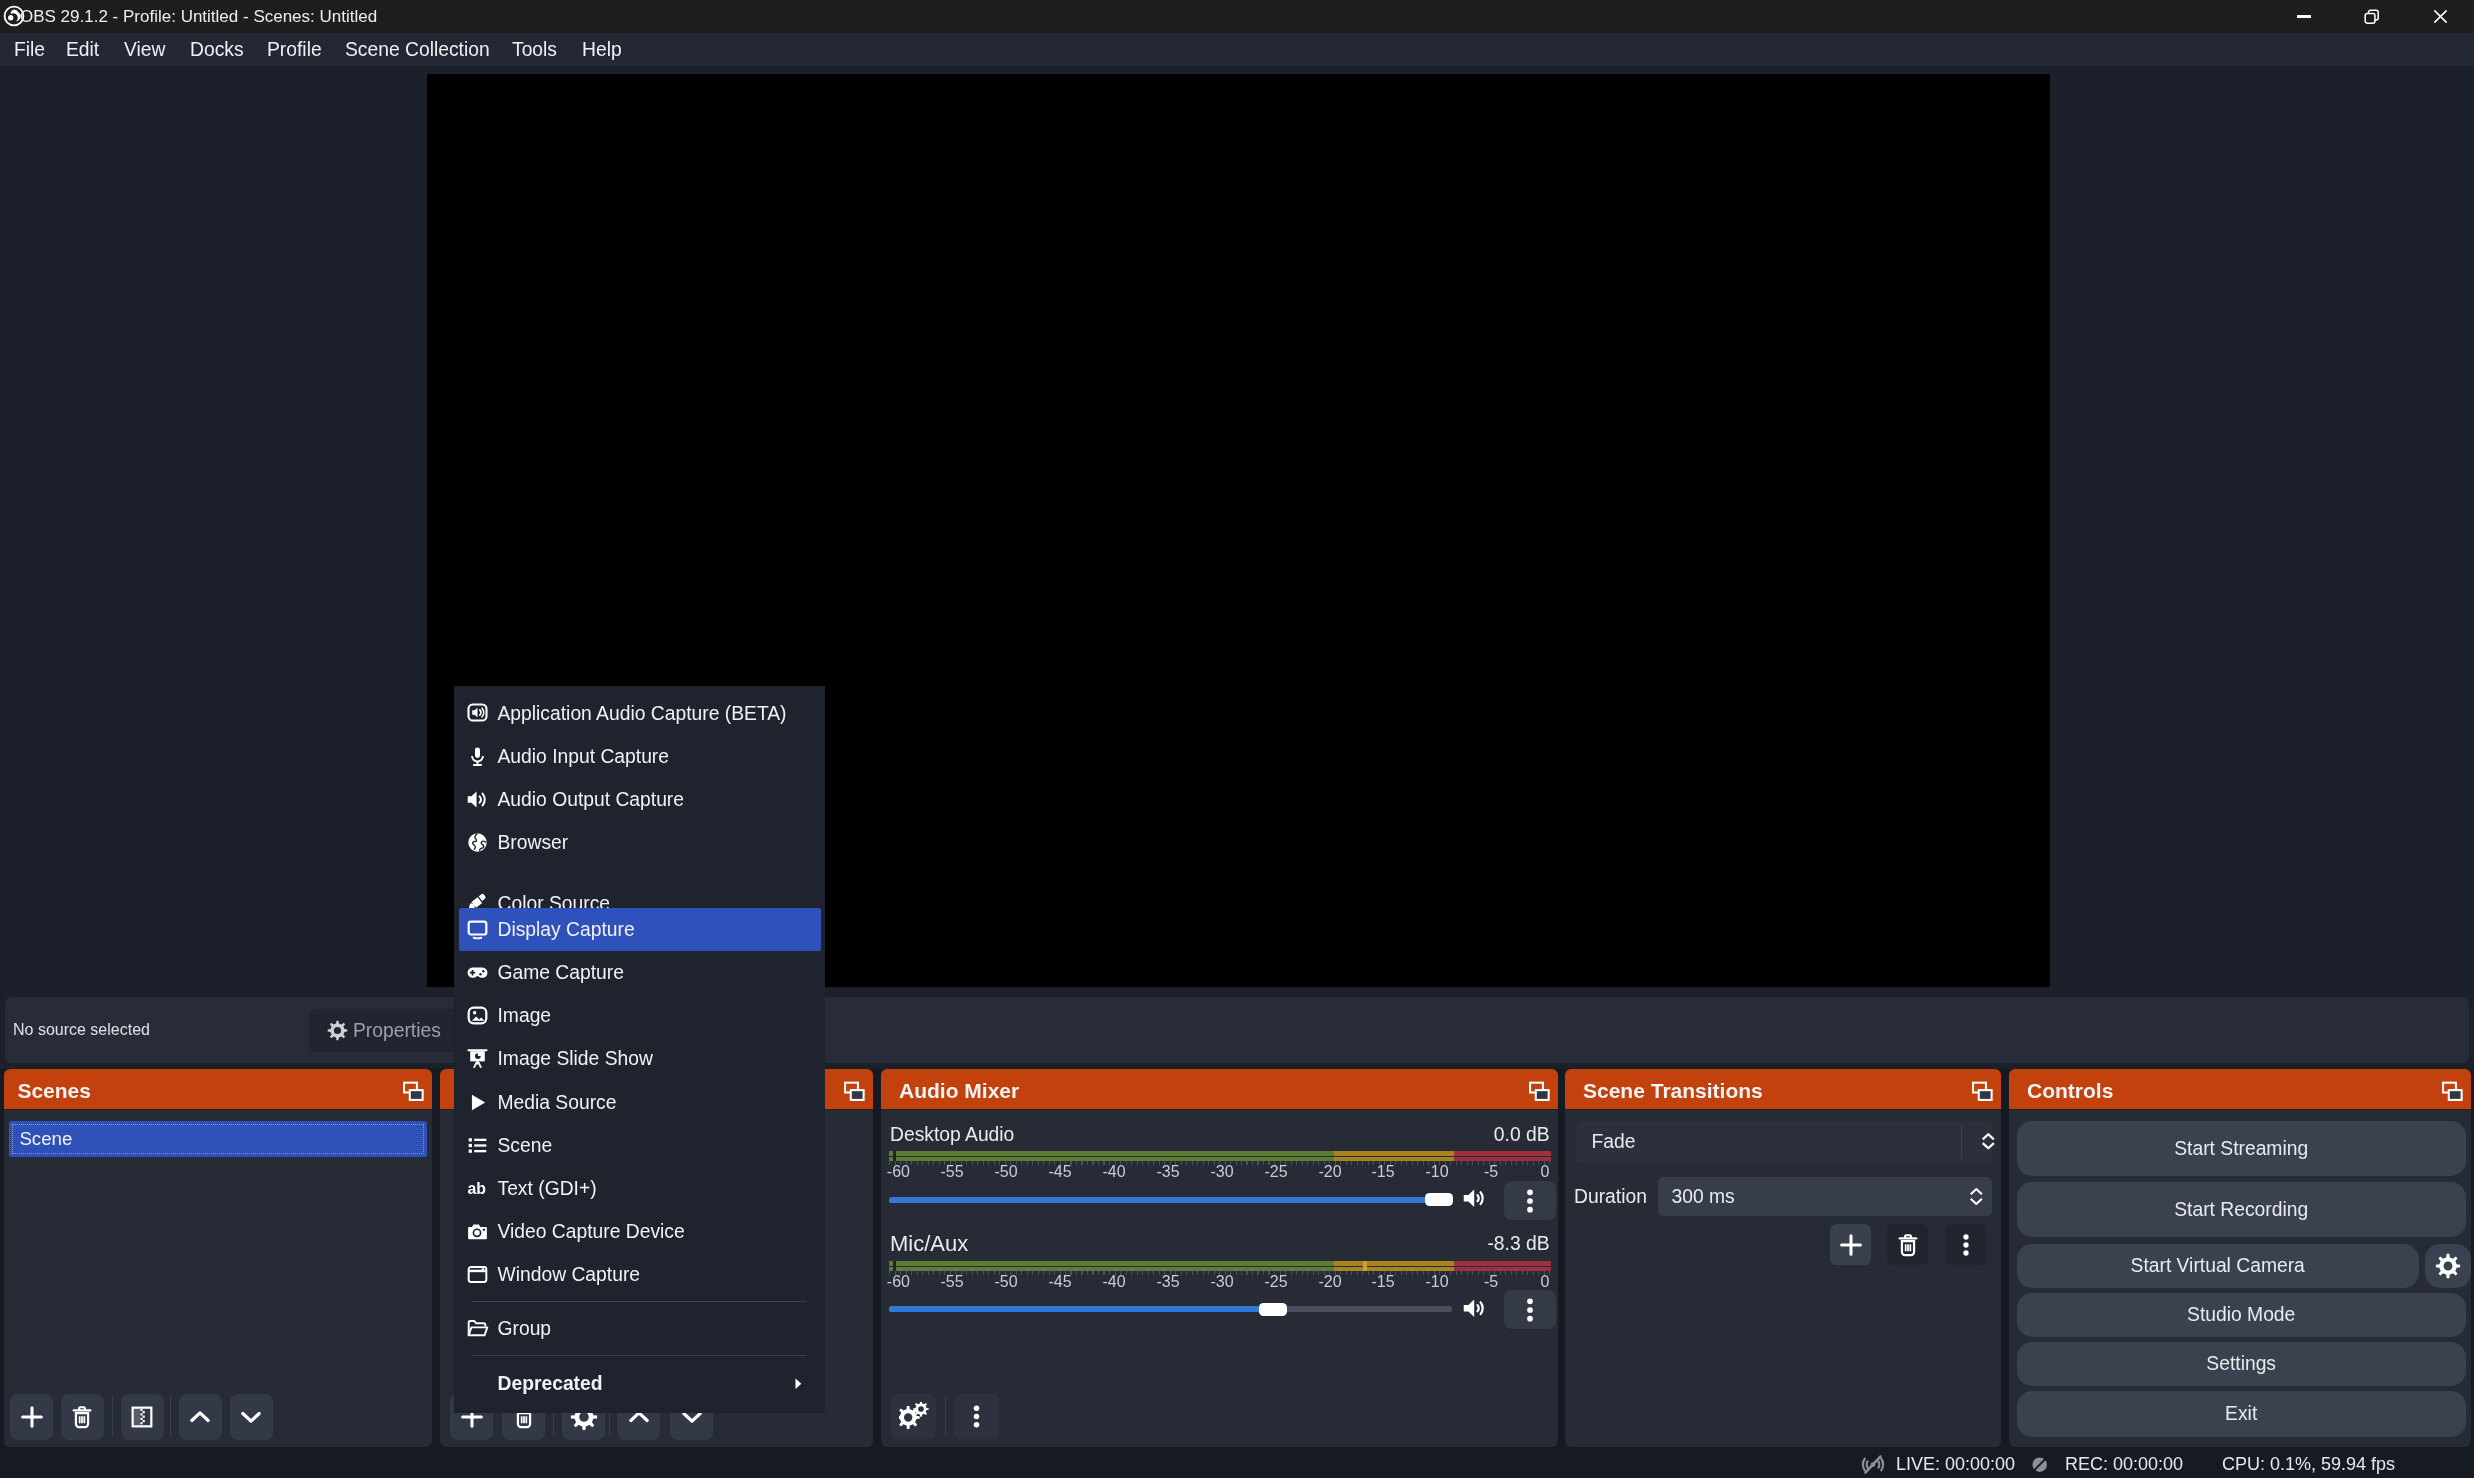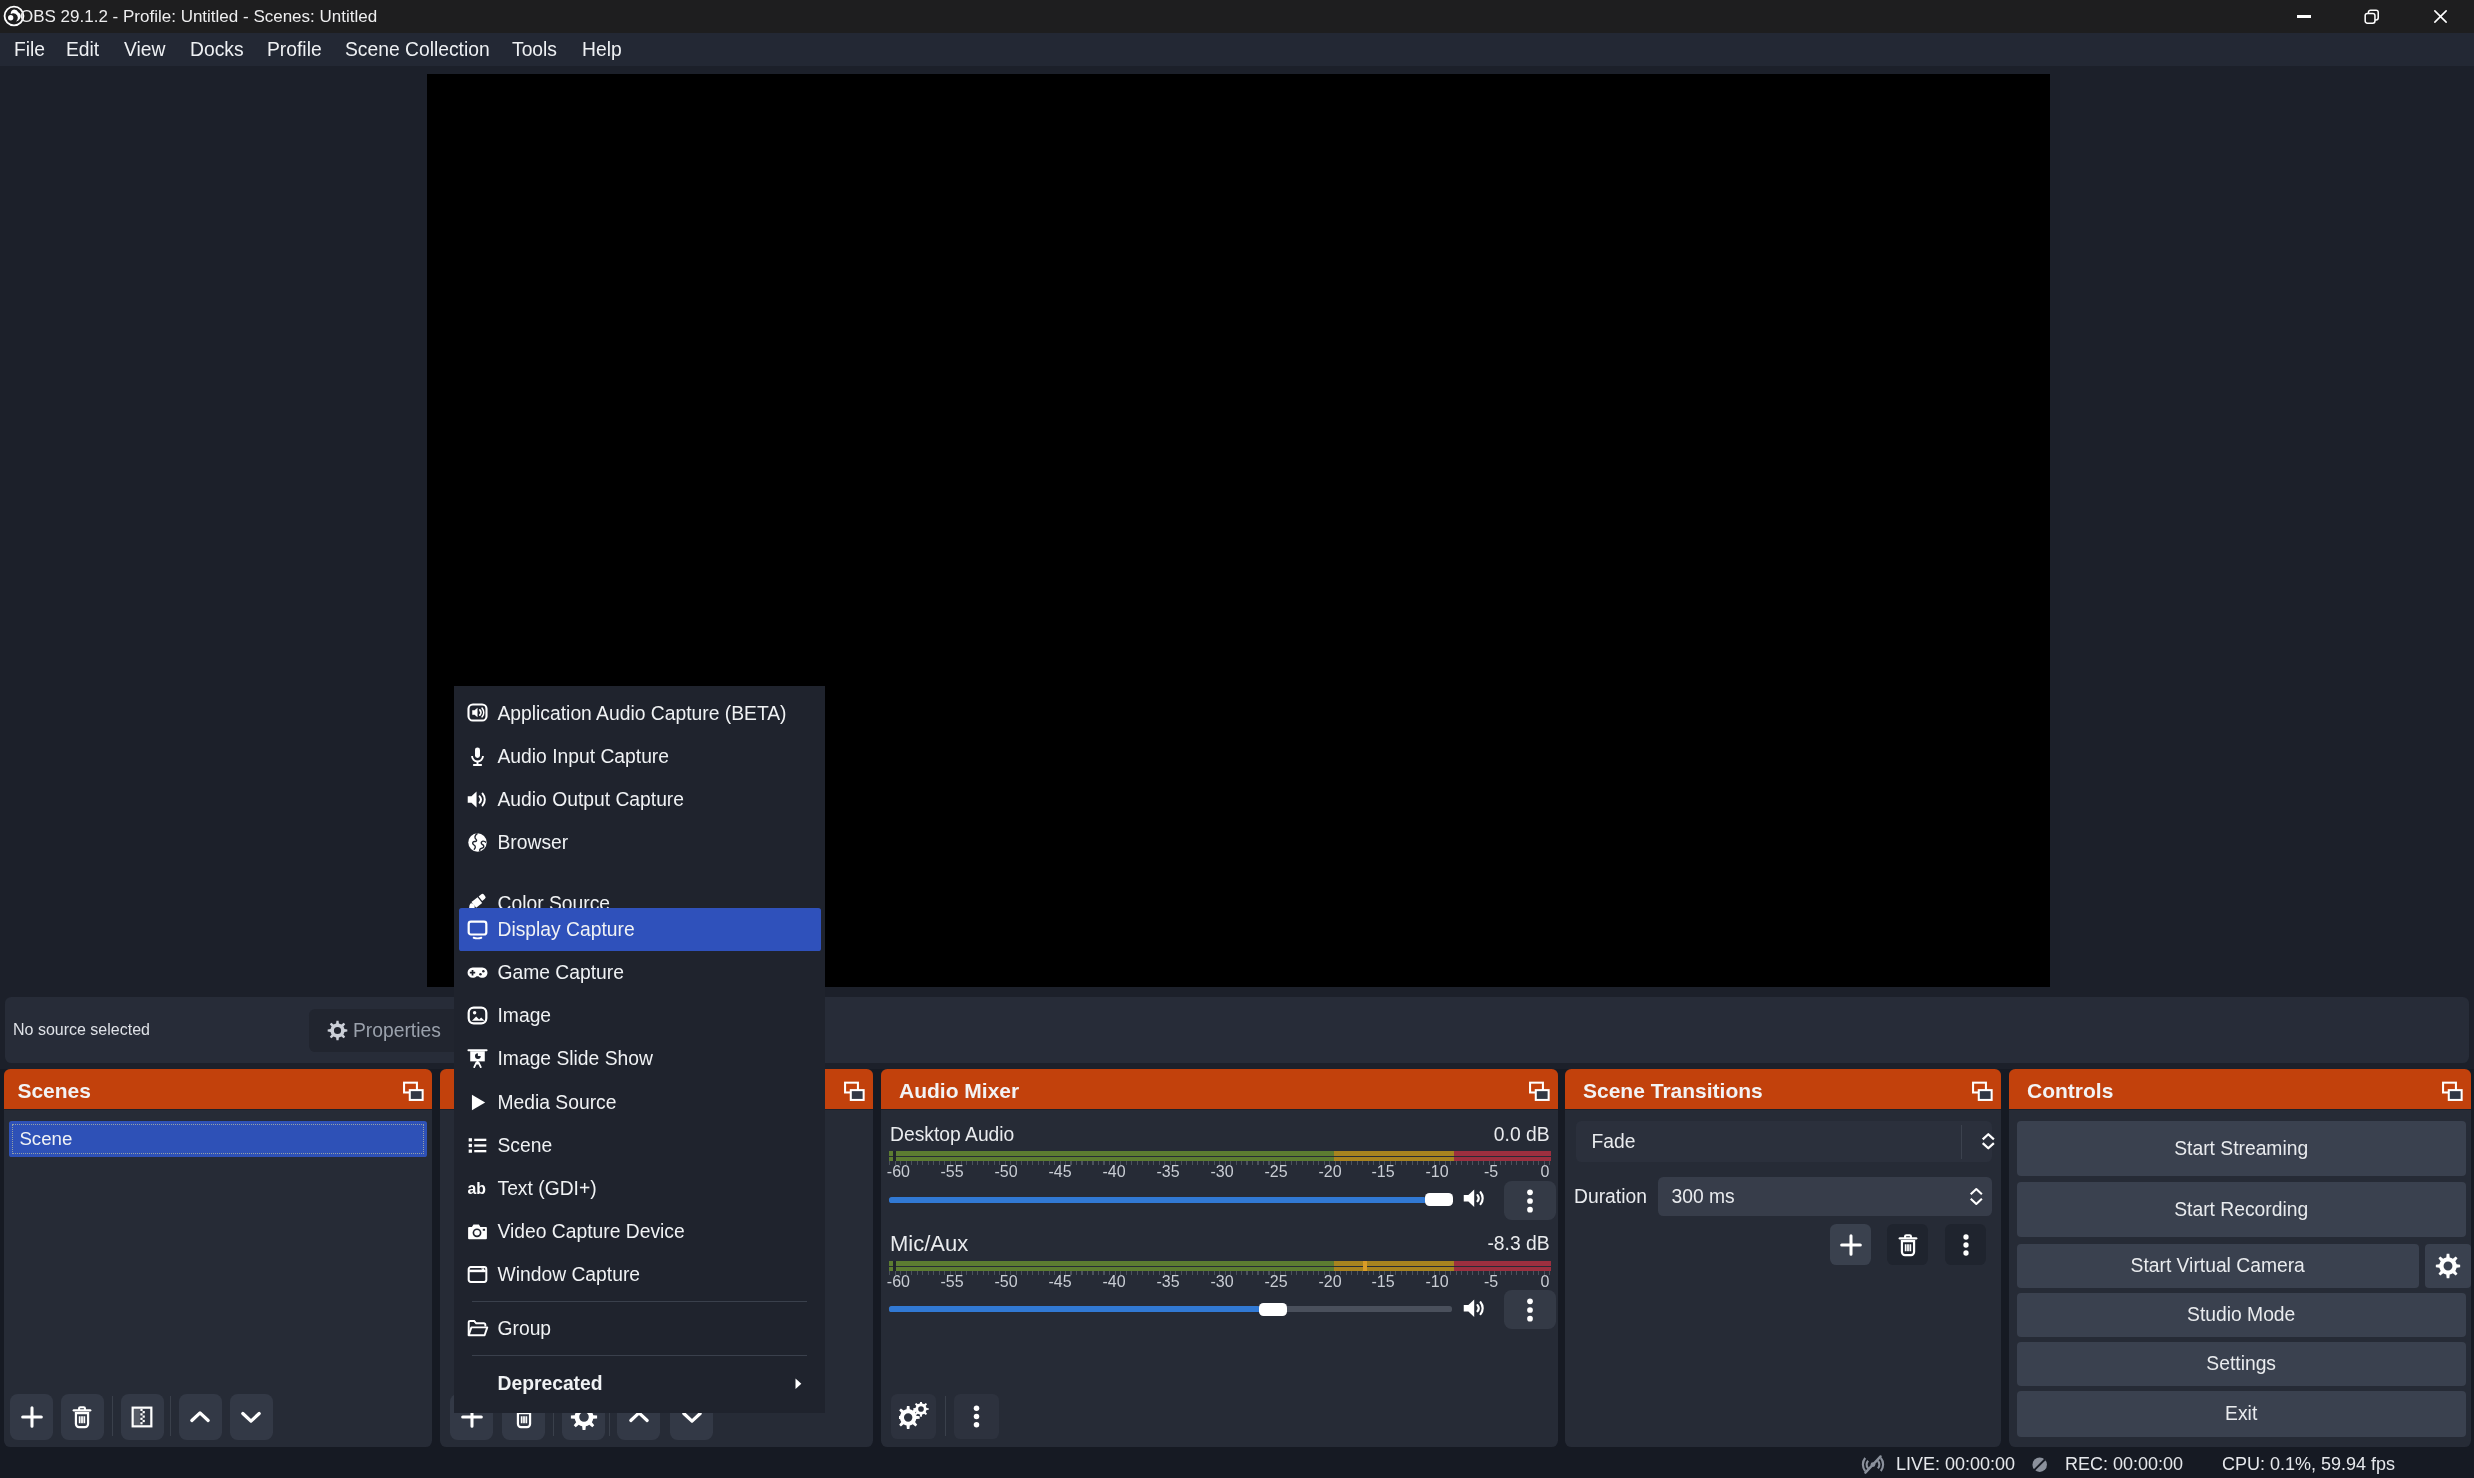--- a/index.html
+++ b/index.html
@@ -20,21 +20,21 @@
   .popout{position:absolute;top:9.7px;width:24.5px;height:24.5px;}
   .statustext{font-size:18px;color:#e6e8ec;}
   .ctxmenu{left:454px;top:686px;width:371px;height:727px;background:#1f232d;z-index:50;}
   .mi{position:absolute;left:4.5px;width:362px;height:43px;}
   .mi.sel{background:#2f51bb;border-radius:2.6px;}
   .mi .ic{position:absolute;left:7.7px;top:9.7px;width:23px;height:23px;}
   .mi .lb{position:absolute;left:39px;top:0;height:43px;line-height:43px;
           font-size:19.3px;color:#f0f2f4;white-space:nowrap;}
   .msep{position:absolute;left:18px;width:335px;border-top:1.3px solid #3a404c;}
   .ctrlbtn{position:absolute;left:7.7px;width:449px;height:44px;background:#3a414f;
-           border-radius:4px;text-align:center;line-height:44px;font-size:19.3px;color:#e9ebee;}
+           border-radius:15px;text-align:center;line-height:44px;font-size:19.3px;color:#e9ebee;}
   .toolbtn{position:absolute;width:43px;height:46px;background:#333946;border-radius:7.7px;}
   svg{display:block;}
 </style></head>
 <body>
 <div id="app">
   <div class="abs titlebar"></div>
   <div class="abs" style="left:3.2px;top:5.2px;width:22px;height:22px;" id="obslogo">
       <svg viewBox="0 0 24 24" width="22" height="22">
         <circle cx="12" cy="12" r="10.3" fill="none" stroke="#ffffff" stroke-width="2"></circle>
         <path d="M12.2 4.9a4.9 4.9 0 0 1 4.5 3 4.9 4.9 0 0 1 1.6 7.5 4.9 4.9 0 0 1-4.3 2.6 4.9 4.9 0 0 0 2.2-4 4.9 4.9 0 0 0-7.8-4 4.9 4.9 0 0 1 3.8-5.1z" fill="#ffffff"></path>

